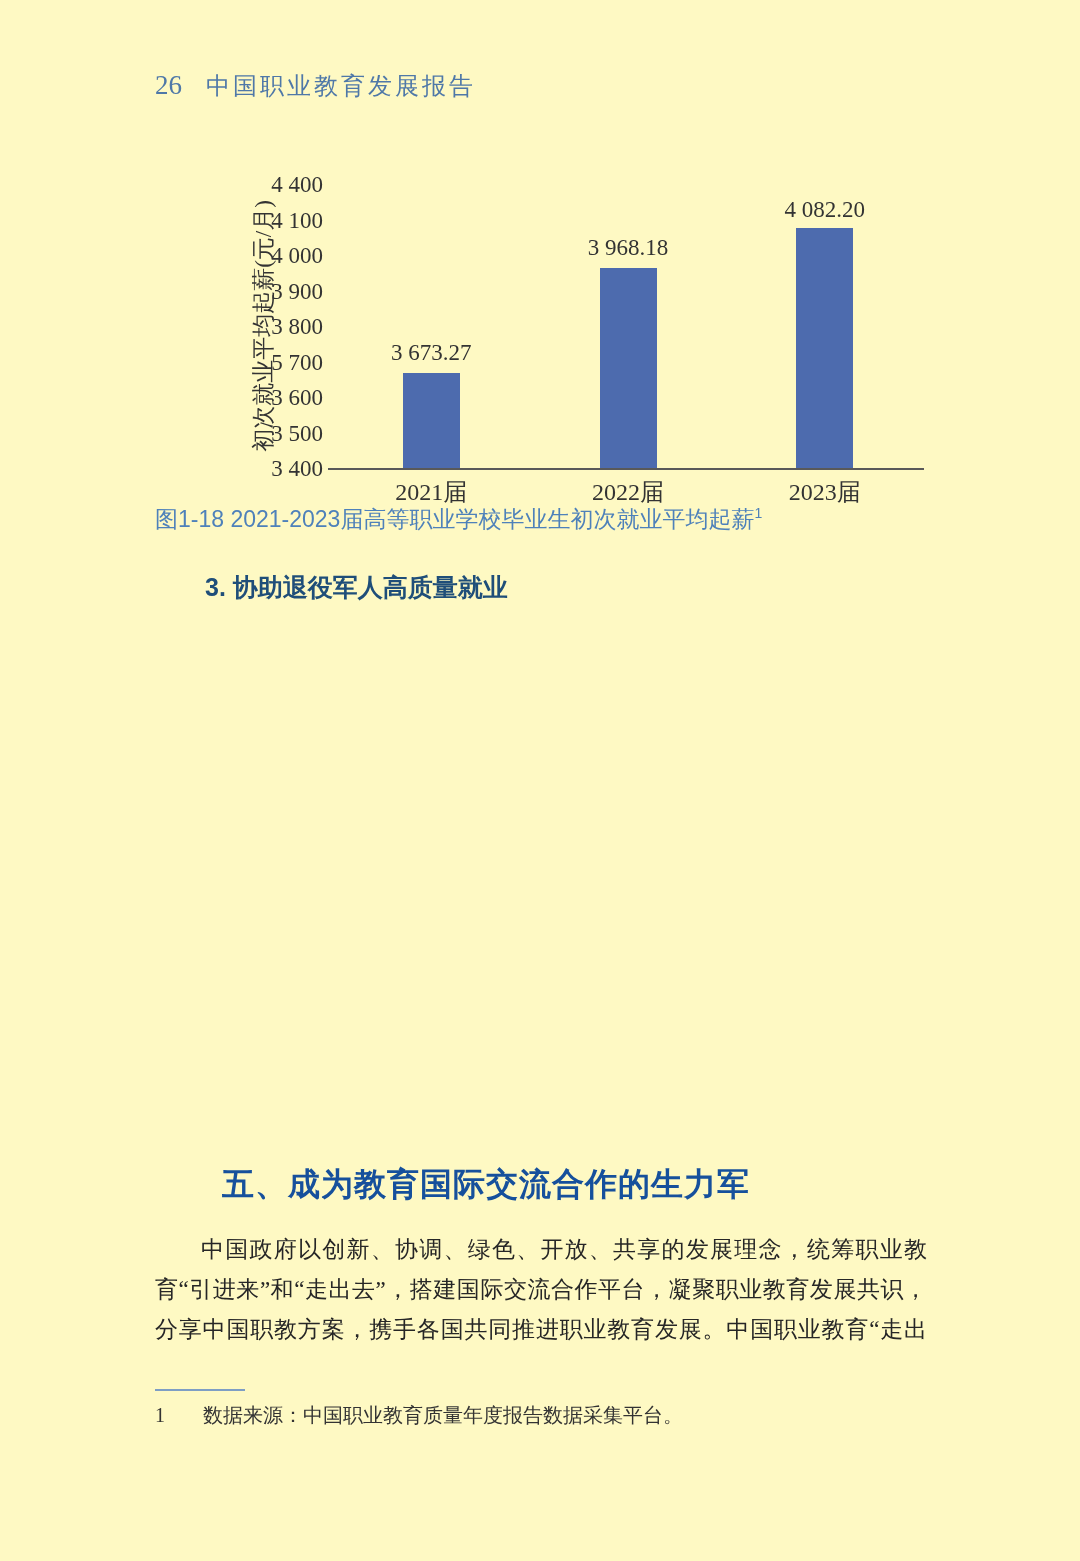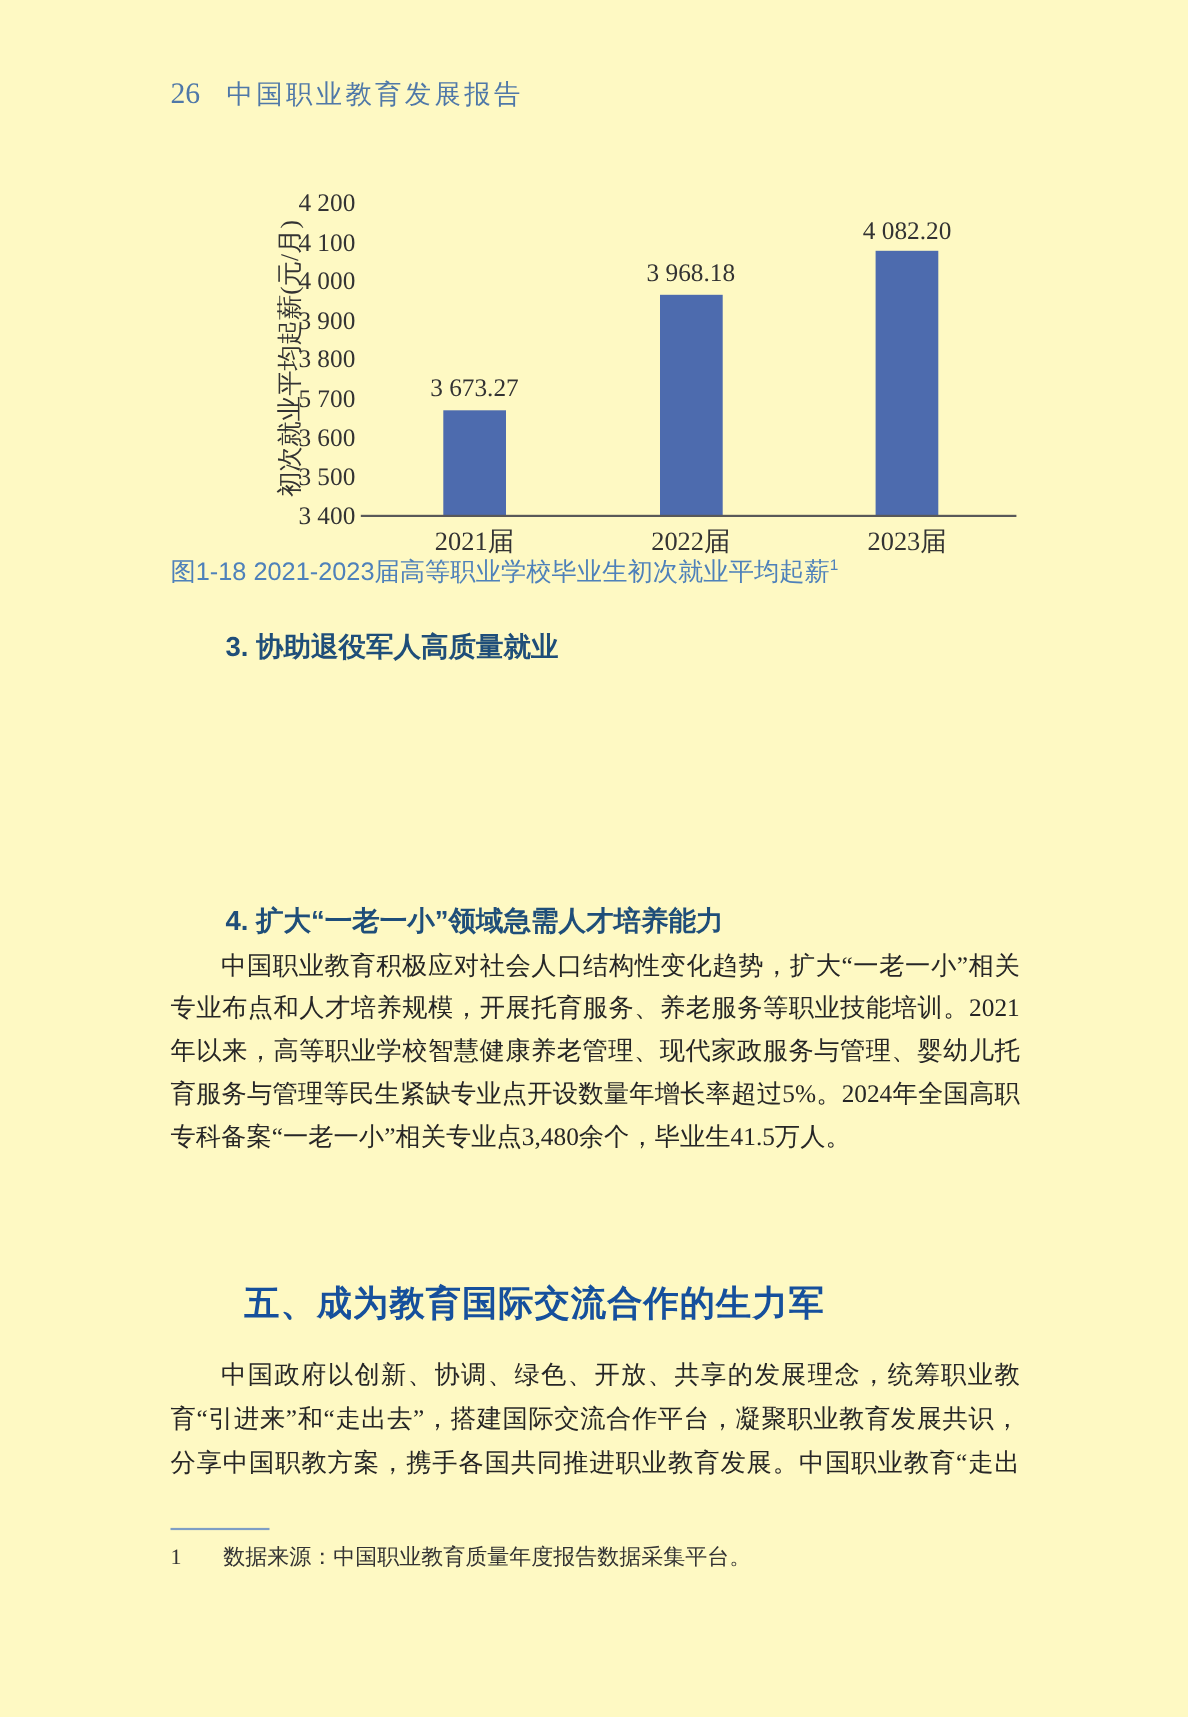--- a/index.html
+++ b/index.html
@@ -91,21 +91,21 @@
     <div class="ylabel">初次就业平均起薪(元/月)</div>
     <div class="yticks" id="yticks">
         <div class="ytick" style="top: 290px; font-family: Liberation Serif, serif;">3 400</div>
         <div class="ytick" style="top: 254.5px;">3 500</div>
         <div class="ytick" style="top: 219px;">3 600</div>
         <div class="ytick" style="top: 183.5px;">5 700</div>
         <div class="ytick" style="top: 148px;">3 800</div>
         <div class="ytick" style="top: 112.5px;">3 900</div>
         <div class="ytick" style="top: 77px;">4 000</div>
         <div class="ytick" style="top: 41.5px;">4 100</div>
-        <div class="ytick" style="top: 6px;">4 200</div>
+        <div class="ytick" style="top: 6px;">4 400</div>
       </div>
     <div class="plot" id="plot">
         <div class="bar" style="left: 69.8333px; height: 97.0108px; background: rgb(77, 107, 174);"></div>
         <div class="value-label" style="left: 18.3333px; bottom: 104.011px; text-align: center;">3 673.27</div>
         <div class="xtick" style="left: 18.3333px;">2021届</div>
         <div class="bar" style="left: 266.5px; height: 201.704px; background: rgb(77, 107, 174);"></div>
         <div class="value-label" style="left: 215px; bottom: 208.704px;">3 968.18</div>
         <div class="xtick" style="left: 215px;">2022届</div>
         <div class="bar" style="left: 463.167px; height: 242.181px; background: rgb(77, 107, 174);"></div>
         <div class="value-label" style="left: 411.667px; bottom: 247px;">4 082.20</div>
@@ -113,22 +113,20 @@
       </div>
     <div class="axis-x"></div>
   </figure>
 
   <div class="caption">
     <span>图1-18 2021-2023届高等职业学校毕业生初次就业平均起薪</span><sup>1</sup>
   </div>
 
   <h3 class="subheading s3">3. 协助退役军人高质量就业</h3>
 
-  <h3 class="subheading s4">4. 扩大“一老一小”领域急需人才培养能力</h3>
-  <p class="body-para p4">中国职业教育积极应对社会人口结构性变化趋势，扩大“一老一小”相关专业布点和人才培养规模，开展托育服务、养老服务等职业技能培训。2021年以来，高等职业学校智慧健康养老管理、现代家政服务与管理、婴幼儿托育服务与管理等民生紧缺专业点开设数量年增长率超过5%。2024年全国高职专科备案“一老一小”相关专业点3,480余个，毕业生41.5万人。</p>
 
   <h2 class="bigheading">五、成为教育国际交流合作的生力军</h2>
   <p class="body-para p5">中国政府以创新、协调、绿色、开放、共享的发展理念，统筹职业教育“引进来”和“走出去”，搭建国际交流合作平台，凝聚职业教育发展共识，分享中国职教方案，携手各国共同推进职业教育发展。中国职业教育“走出</p>
 
   <footer>
     <div class="footnote-rule"></div>
     <div class="footnote-row">
       <span class="fn-marker">1</span><span class="fn-text">数据来源：中国职业教育质量年度报告数据采集平台。</span>
     </div>
   </footer>

